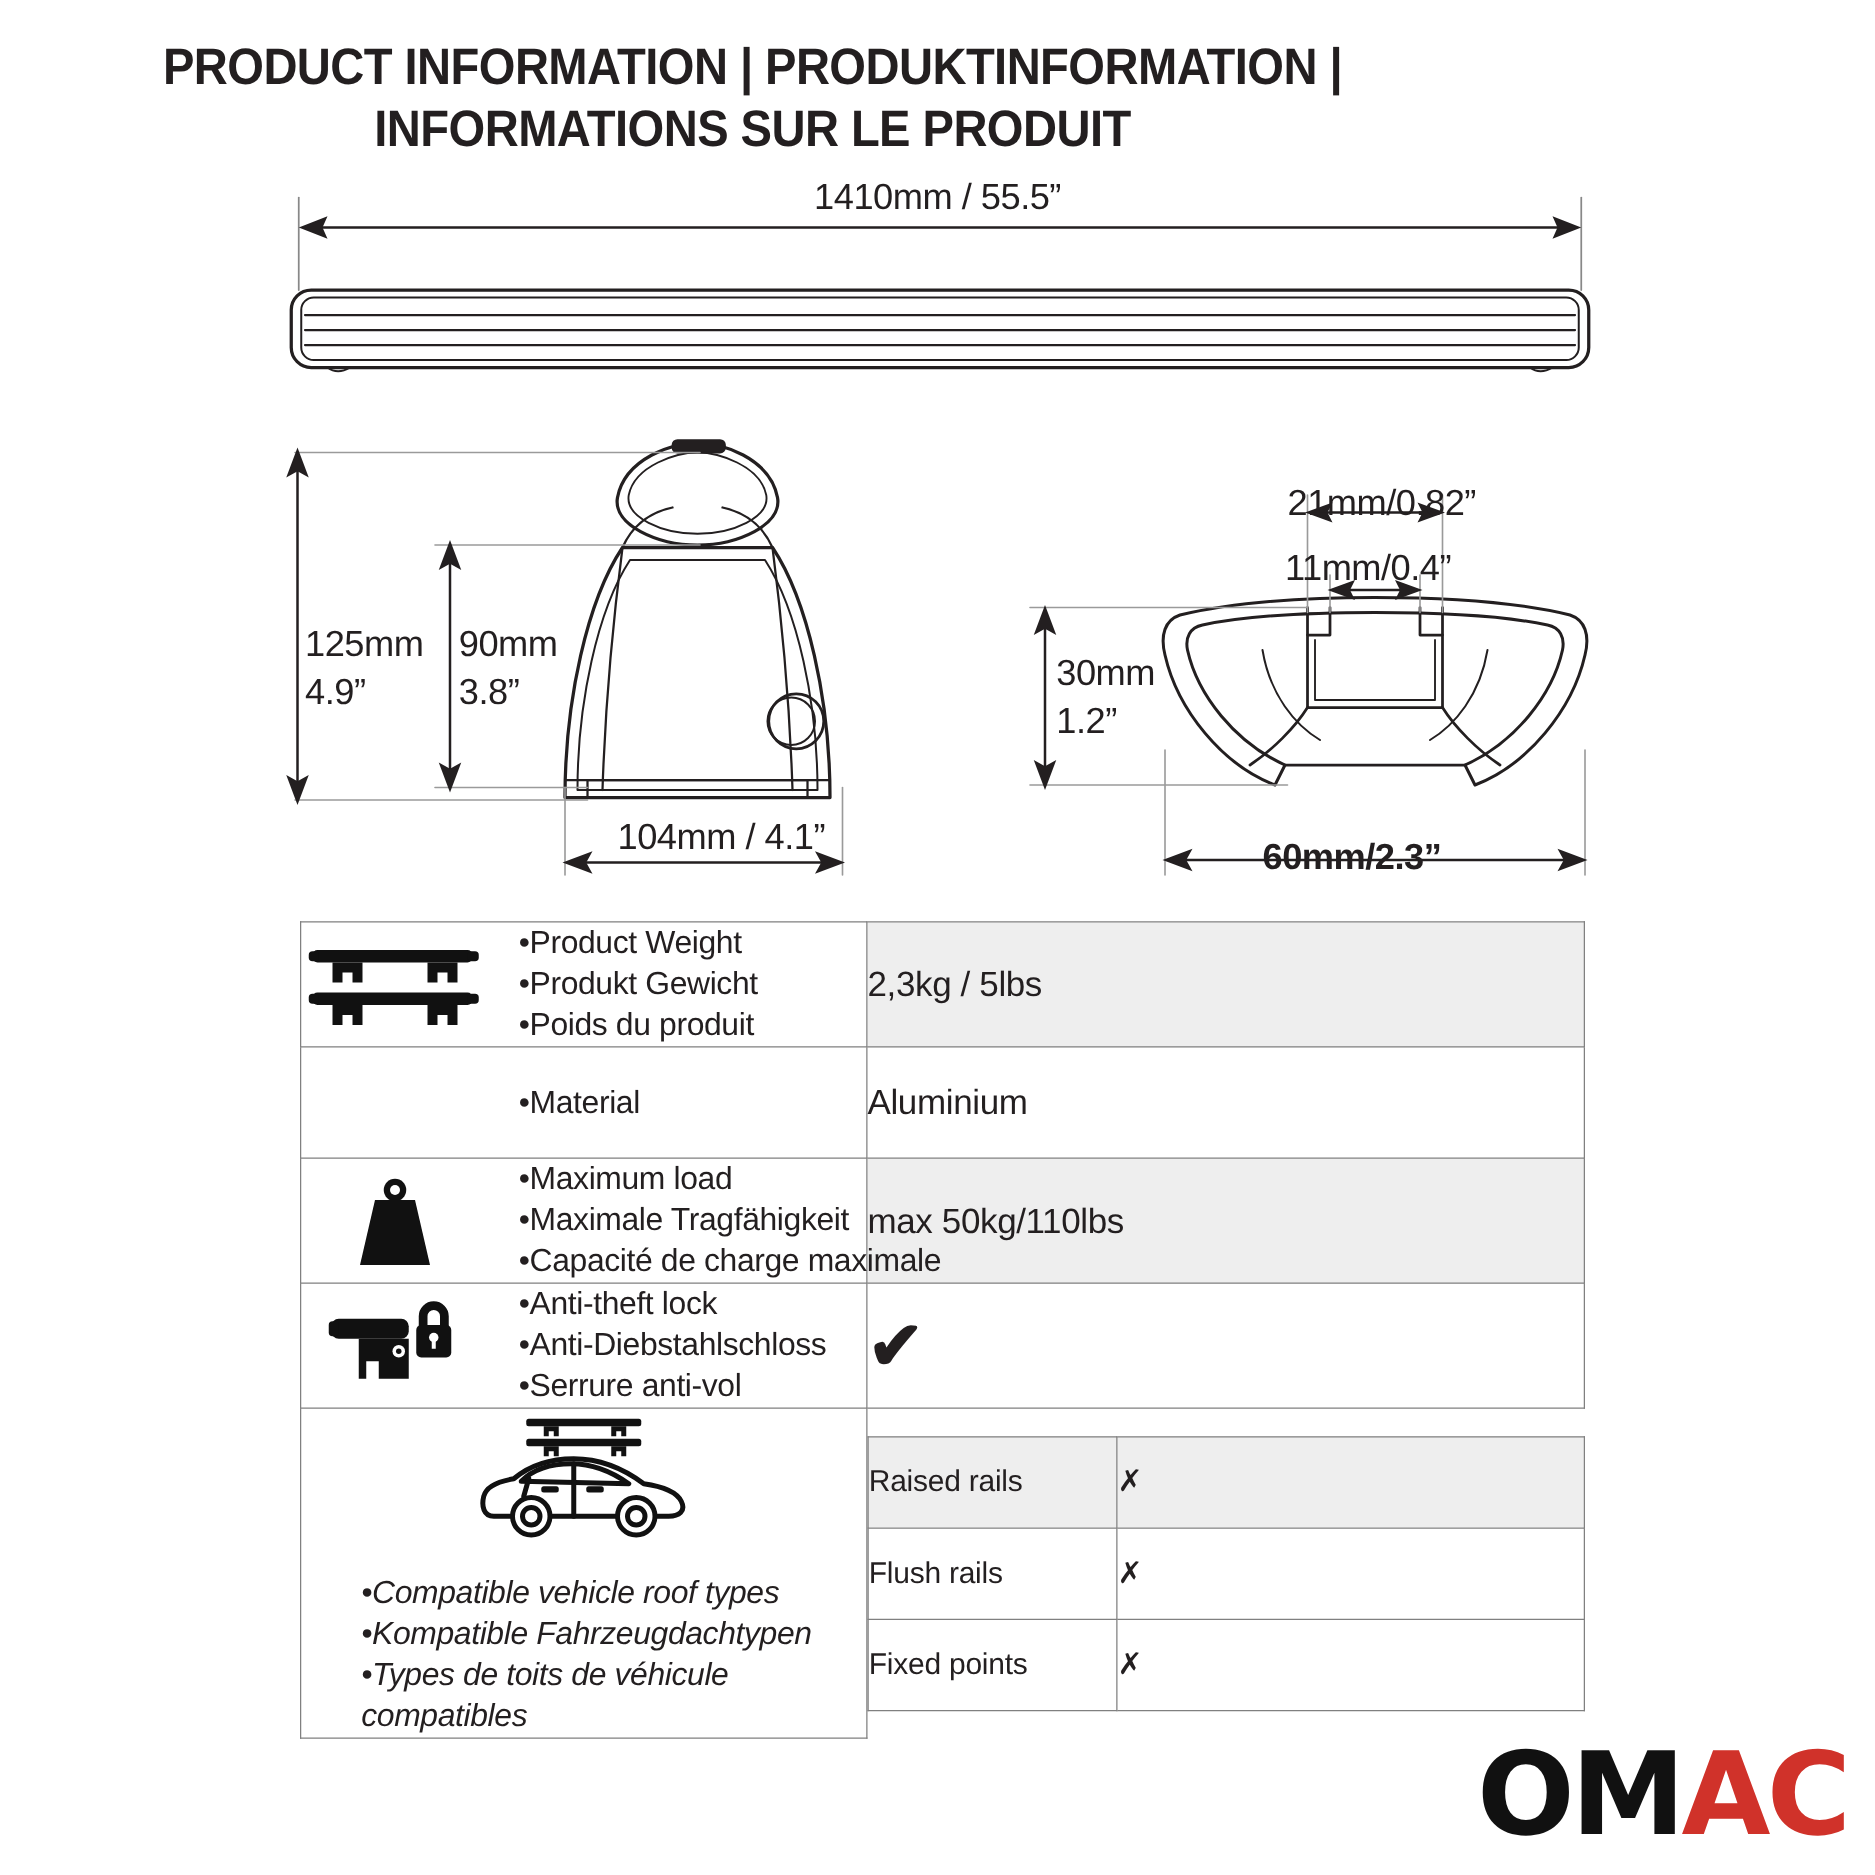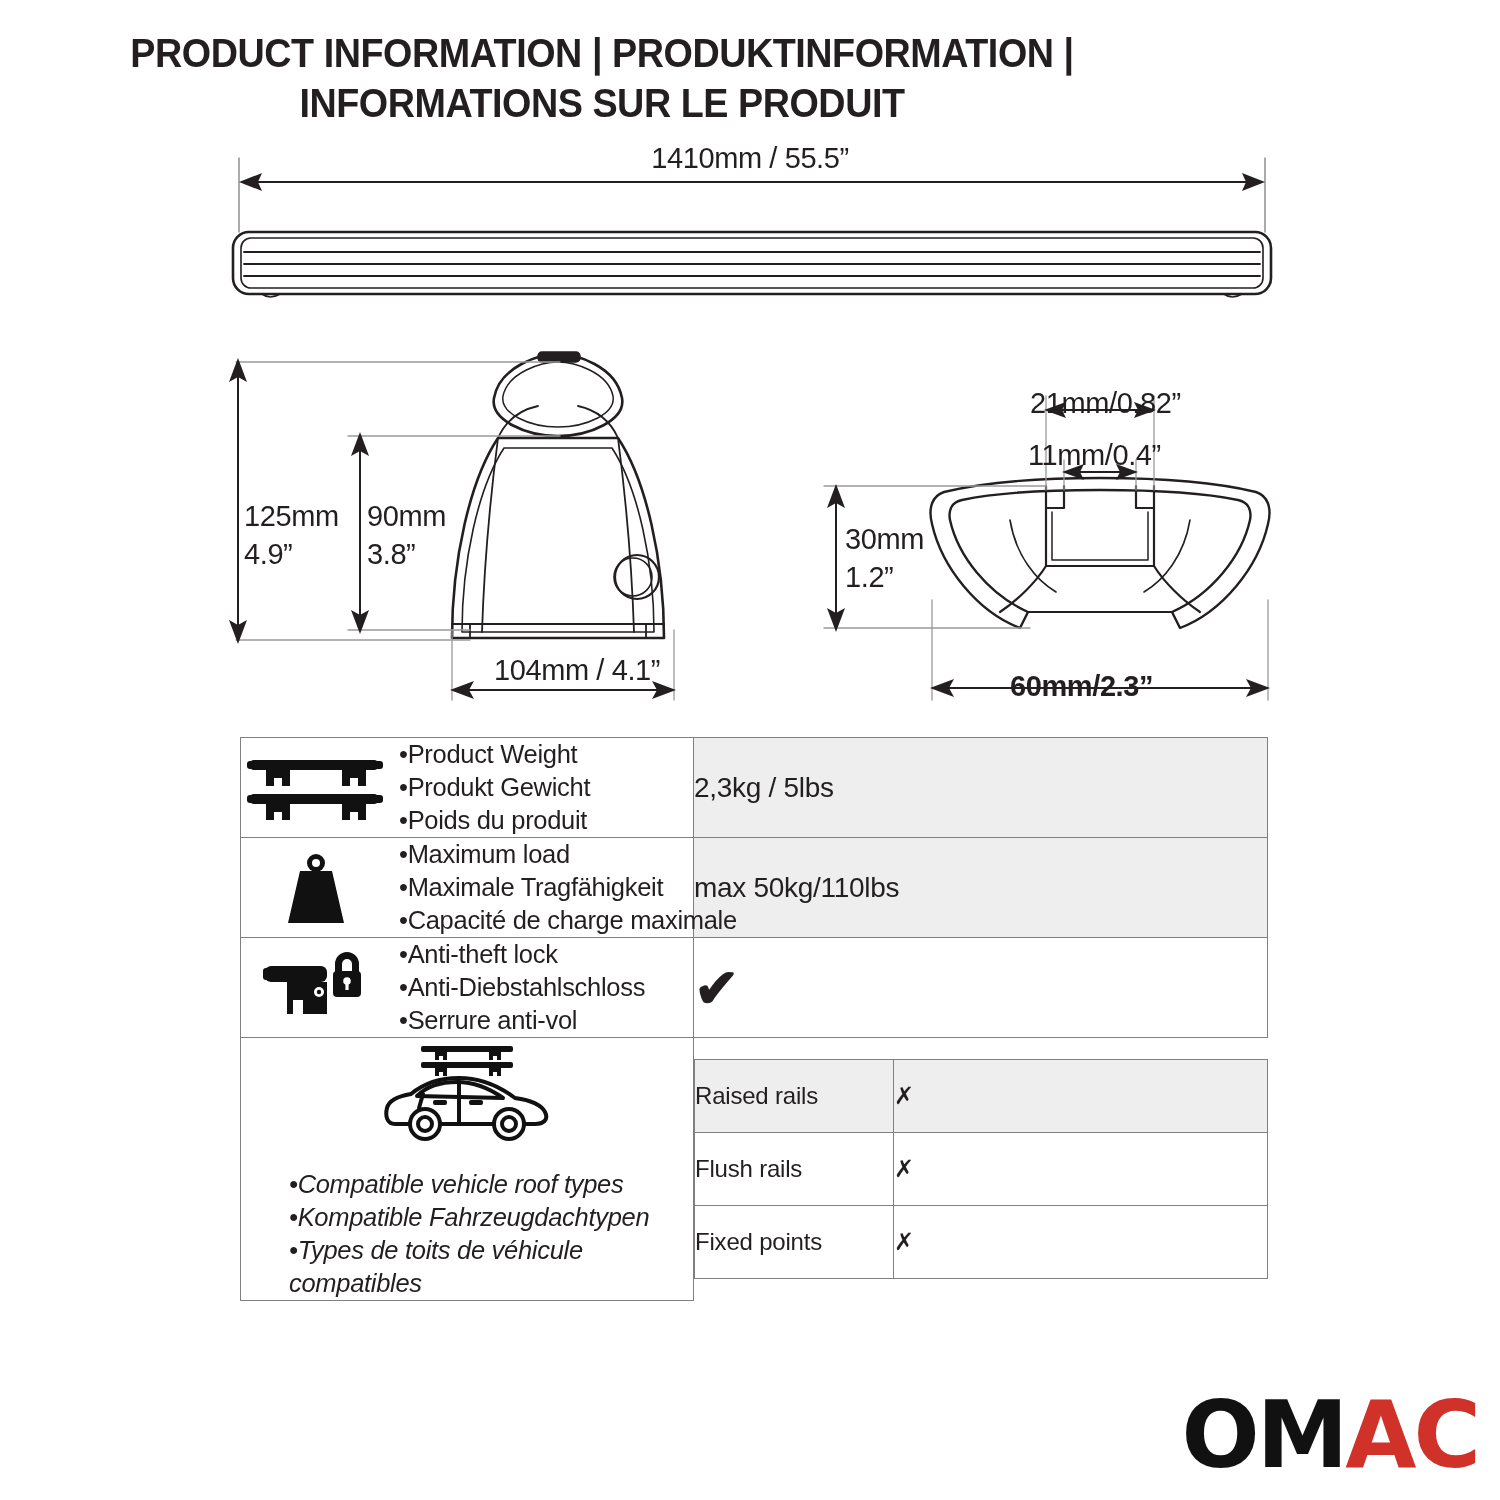--- a/index.html
+++ b/index.html
@@ -70,21 +70,21 @@
   .shaded { background: #eeeeee; }
   .plain  { background: #ffffff; }
 
   .label-cell {
     width: 452px;
     padding: 10px 6px 10px 0;
   }
   .label-inner {
     display: flex;
     align-items: center;
-    gap: 8px;
+    gap: 24px;
   }
   .icon-box {
     width: 150px;
     min-width: 150px;
     display: flex;
     align-items: center;
     justify-content: center;
   }
   .label-texts {
     font-size: 25.5px;
@@ -350,20 +350,31 @@
           <div class="label-texts">
             <div>•Product Weight</div>
             <div>•Produkt Gewicht</div>
             <div>•Poids du produit</div>
           </div>
         </div>
       </td>
       <td class="value-cell shaded">2,3kg / 5lbs</td>
     </tr>
 
+    <tr>
+      <td class="label-cell plain" style="height:88px">
+        <div class="label-inner">
+          <div class="icon-box"></div>
+          <div class="label-texts">
+            <div>•Material</div>
+          </div>
+        </div>
+      </td>
+      <td class="value-cell plain">Aluminium</td>
+    </tr>
 
     <tr>
       <td class="label-cell plain">
         <div class="label-inner">
           <div class="icon-box">
             <svg width="80" height="78" viewBox="0 0 80 78">
               <g fill="#111">
                 <circle cx="40" cy="14" r="9"></circle>
                 <circle cx="40" cy="14" r="4" fill="#fff"></circle>
                 <path d="M24,22 h32 l12,52 h-56 z"></path>

